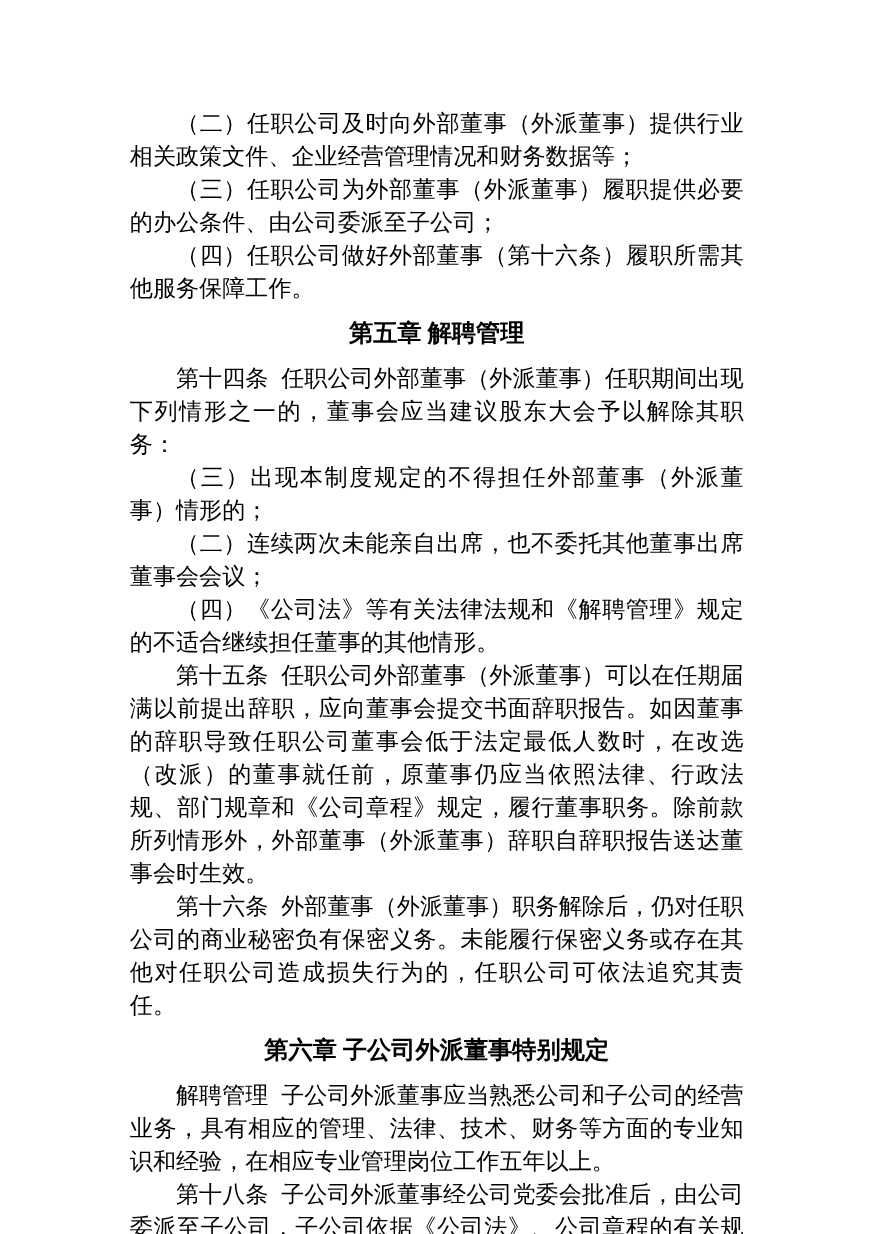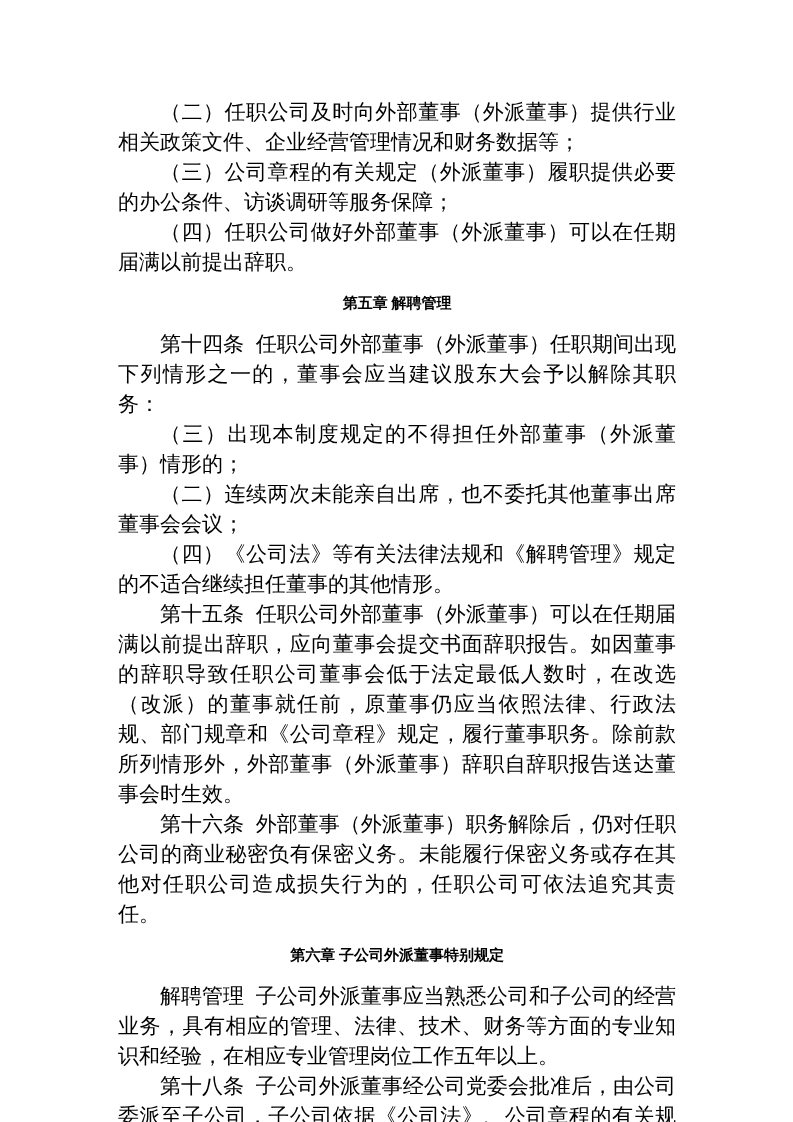--- a/index.html
+++ b/index.html
@@ -25,38 +25,38 @@
     line-height: 30px;
     text-align: justify;
     text-indent: 2em;
     word-break: break-all;
   }
   .chapter {
     margin: 11px 0 11px 0;
     line-height: 30px;
     text-align: center;
     text-indent: 0;
-    font-size: 15px;
+    font-size: 22px;
     font-weight: bold;
   }
   .term {
     font-weight: normal;
     margin-right: 0.55em;
   }
 </style>
 </head>
 <body>
 
 <div class="page">
 
   <p class="para">（二）任职公司及时向外部董事（外派董事）提供行业相关政策文件、企业经营管理情况和财务数据等；</p>
 
-  <p class="para">（三）公司章程的有关规定（外派董事）履职提供必要的办公条件、访谈调研等服务保障；</p>
+  <p class="para">（三）任职公司为外部董事（外派董事）履职提供必要的办公条件、由公司委派至子公司；</p>
 
-  <p class="para">（四）任职公司做好外部董事（外派董事）可以在任期届满以前提出辞职。</p>
+  <p class="para">（四）任职公司做好外部董事（第十六条）履职所需其他服务保障工作。</p>
 
   <h2 class="chapter">第五章 解聘管理</h2>
 
   <p class="para"><span class="term">第十四条</span><span>任职公司外部董事（外派董事）任职期间出现下列情形之一的，董事会应当建议股东大会予以解除其职务：</span></p>
 
 
   <p class="para">（三）出现本制度规定的不得担任外部董事（外派董事）情形的；</p>
 
   <p class="para">（二）连续两次未能亲自出席，也不委托其他董事出席董事会会议；</p>
 

